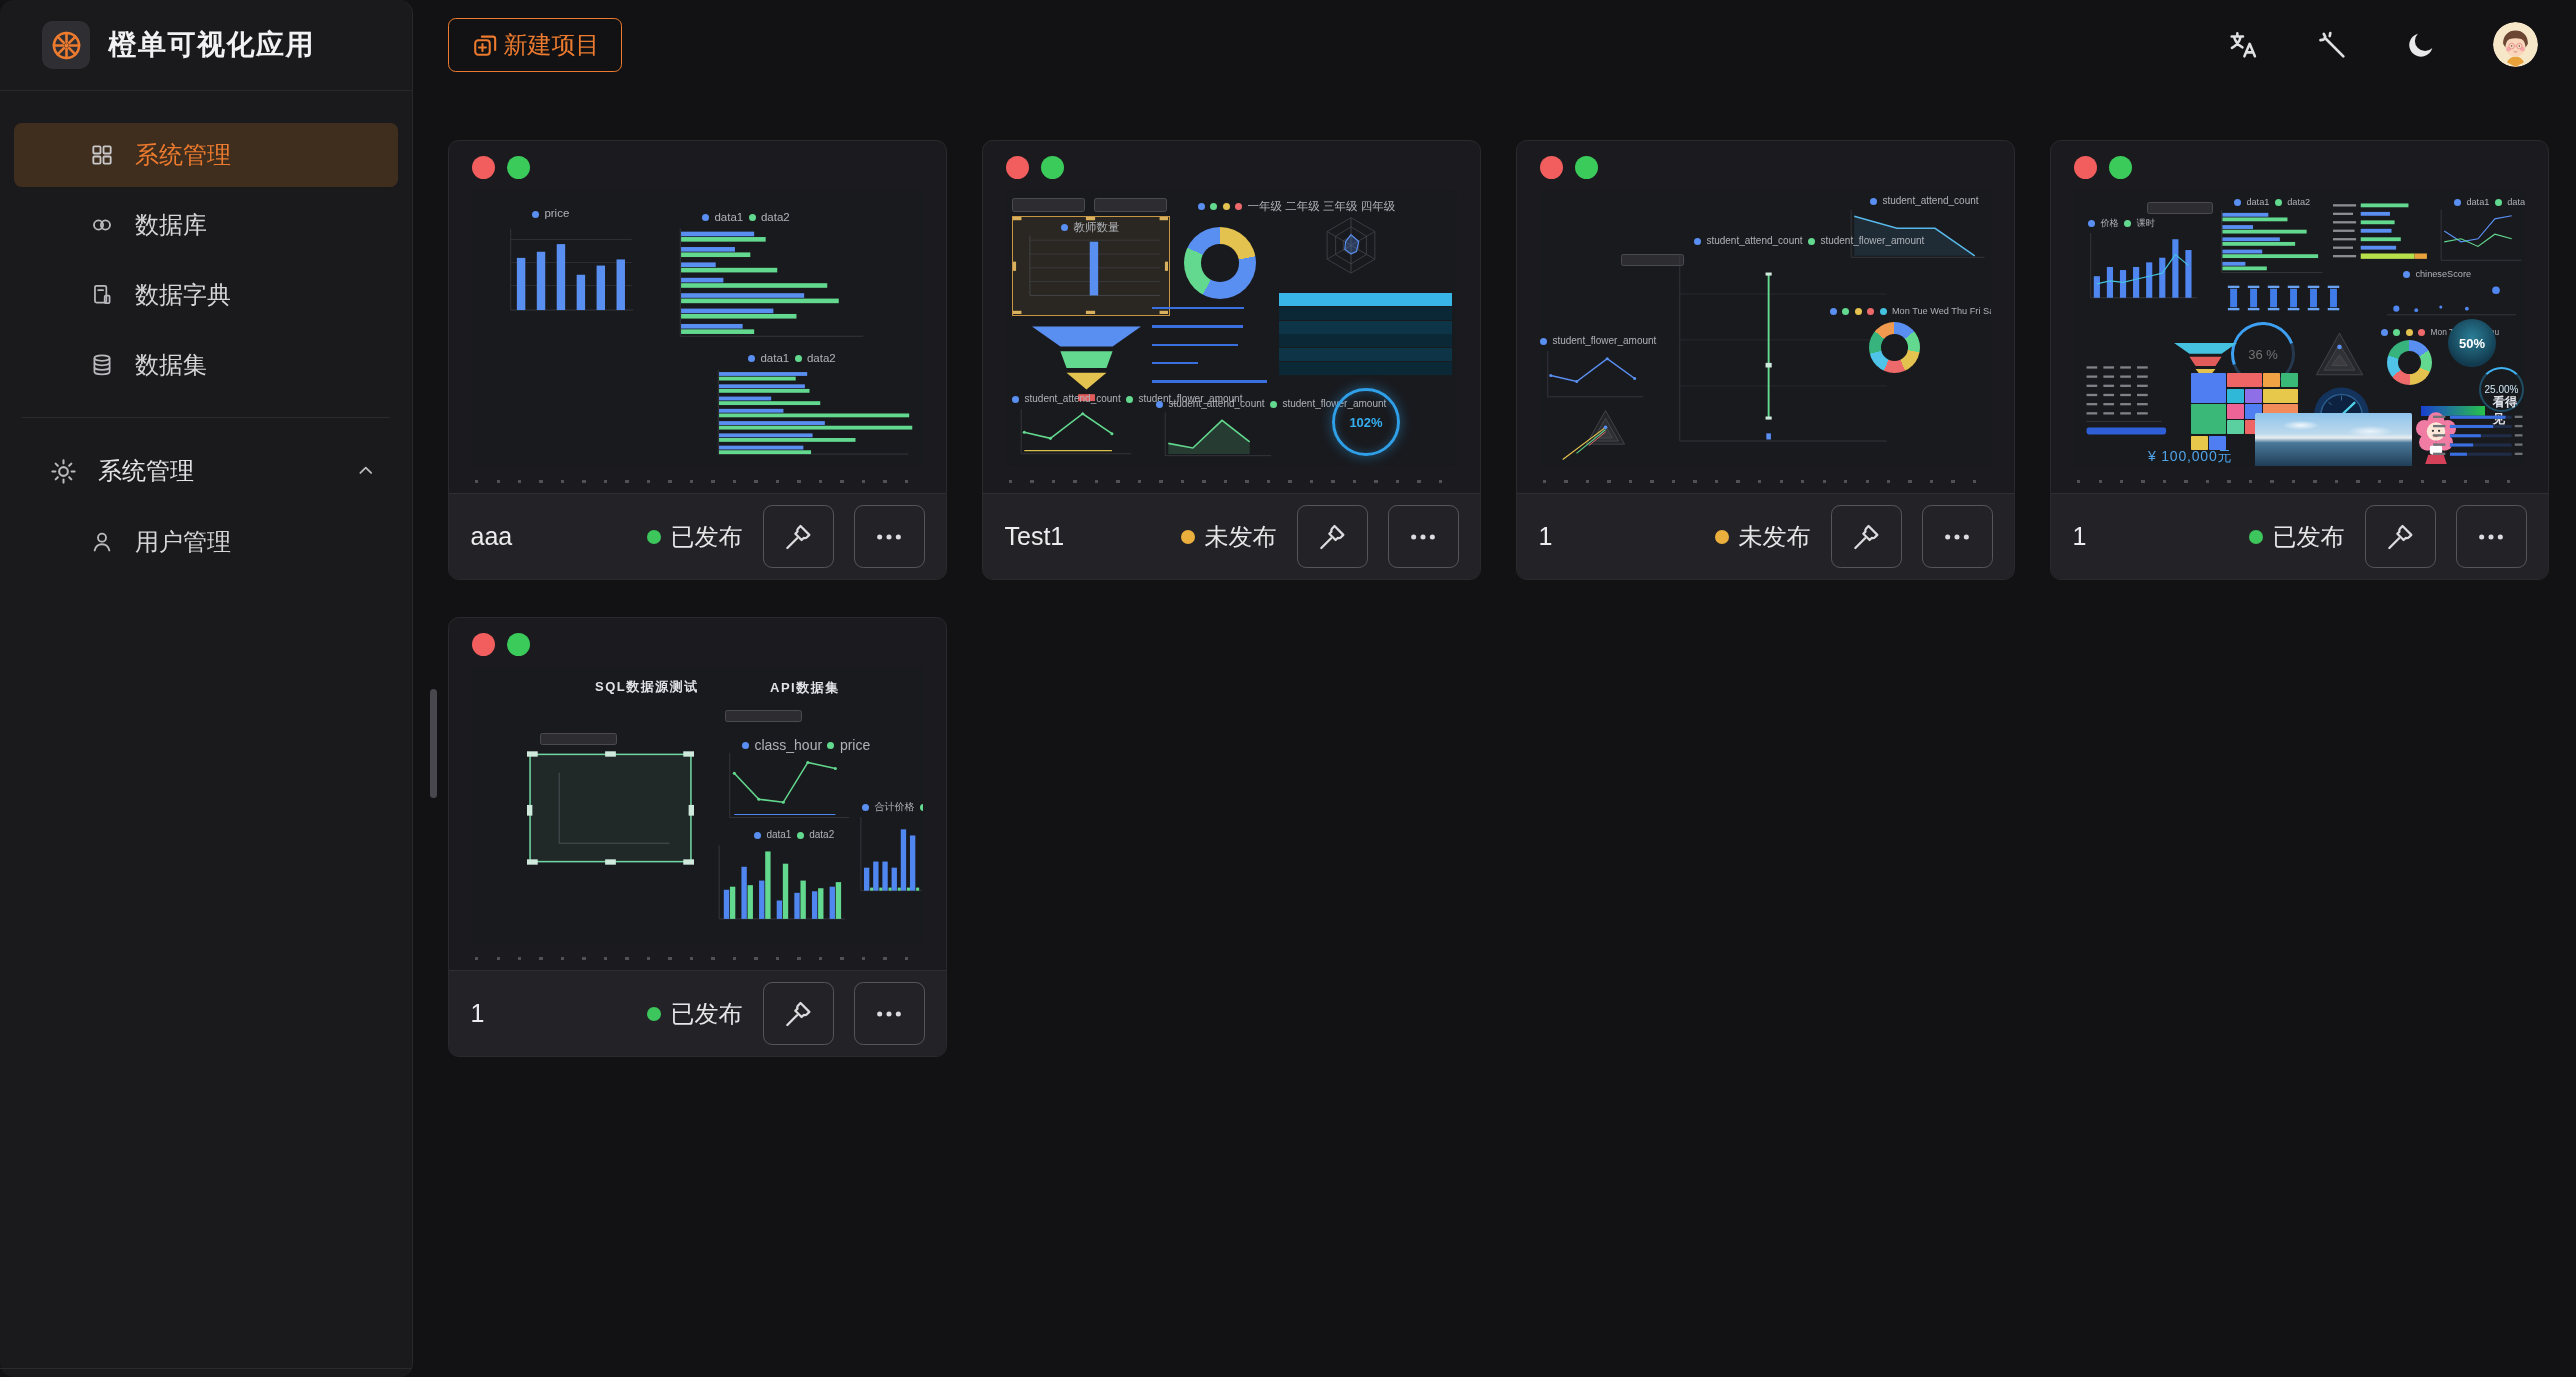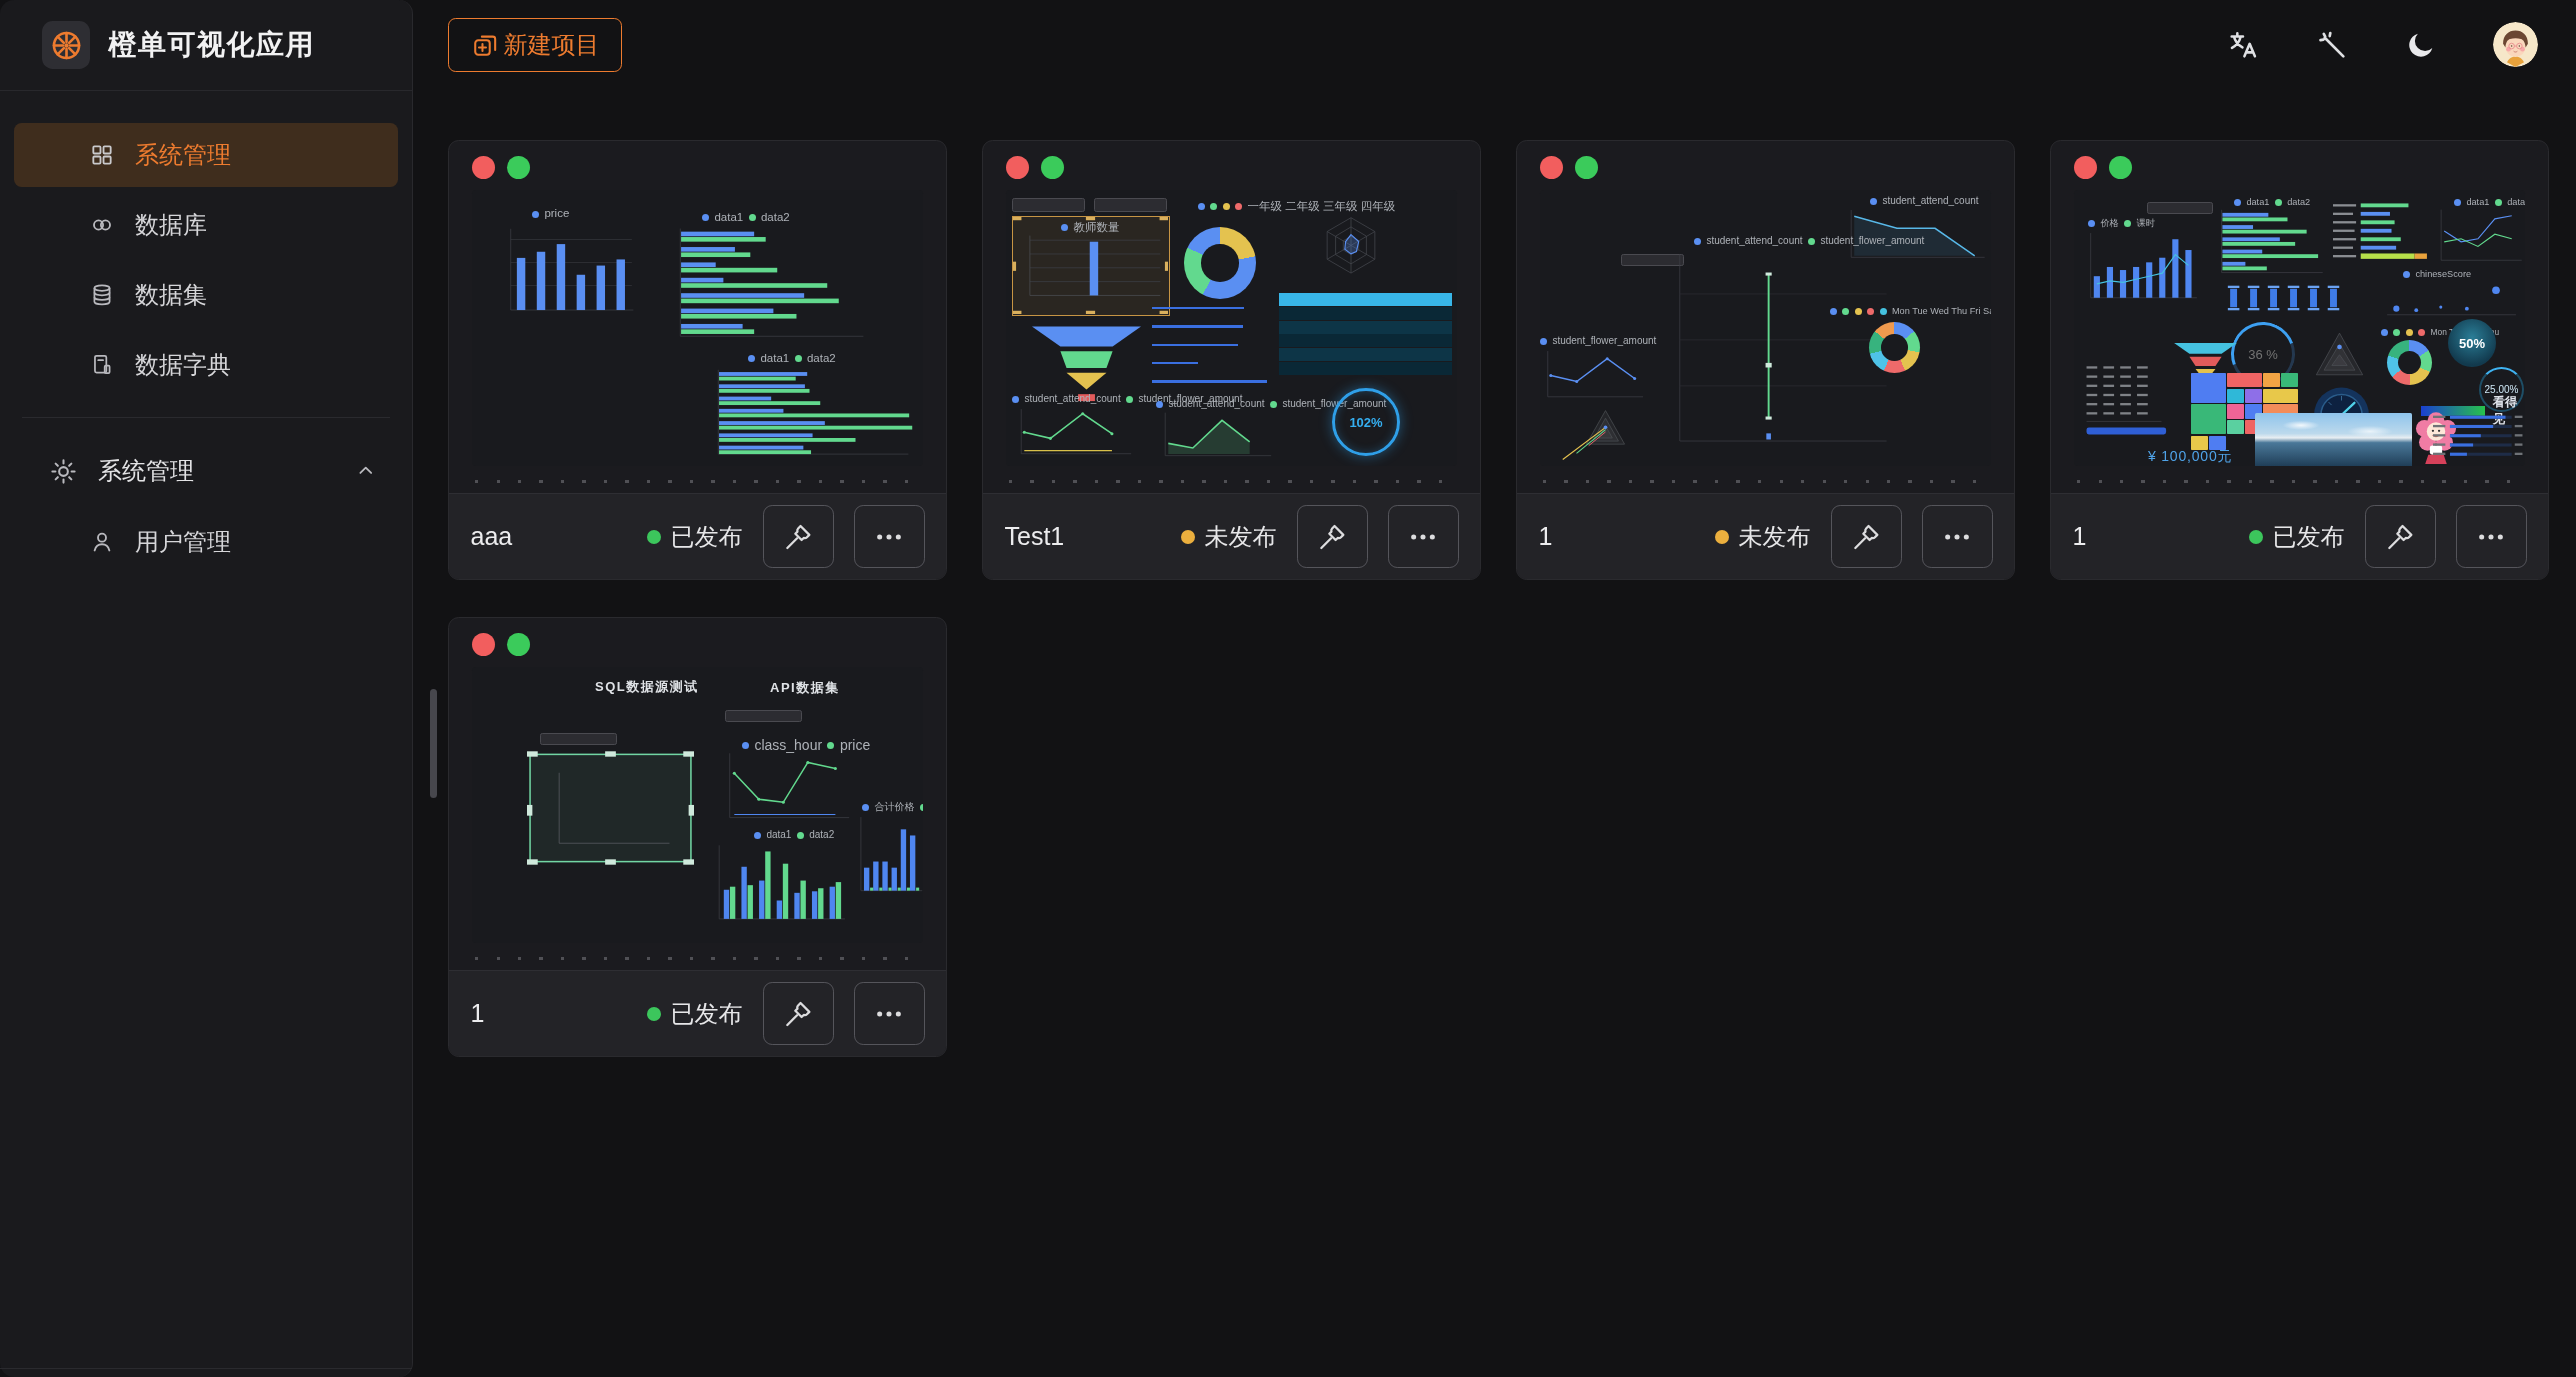--- a/index.html
+++ b/index.html
@@ -144,39 +144,39 @@
           <svg width="26" height="26" viewBox="0 0 24 24" fill="none" stroke="currentColor" stroke-width="1.7">
             <circle cx="8.8" cy="12" r="4.2"></circle>
               <circle cx="15.2" cy="12" r="4.2"></circle>
           </svg>
         </span>
         <span>数据库</span>
       </div>
 
       <div class="item">
         <span class="iicon">
+          <svg width="26" height="26" viewBox="0 0 24 24" fill="none" stroke="currentColor" stroke-width="1.6" stroke-linecap="round">
+            <rect x="5.5" y="3.5" width="10.5" height="15.5" rx="1.5"></rect>
+            <path d="M8.5 7.5h4.5"></path>
+            <rect x="14.5" y="12.5" width="4.5" height="7" rx="1"></rect>
+          </svg>
+        </span>
+        <span>数据字典</span>
+      </div>
+
+      <div class="item">
+        <span class="iicon">
           <svg width="26" height="26" viewBox="0 0 24 24" fill="none" stroke="currentColor" stroke-width="1.6">
             <ellipse cx="12" cy="5.6" rx="7" ry="2.5"></ellipse>
             <path d="M5 5.6v4.2c0 1.4 3.1 2.5 7 2.5s7-1.1 7-2.5V5.6"></path>
             <path d="M5 9.8v4.2c0 1.4 3.1 2.5 7 2.5s7-1.1 7-2.5V9.8"></path>
             <path d="M5 14v4.2c0 1.4 3.1 2.5 7 2.5s7-1.1 7-2.5V14"></path>
           </svg>
         </span>
         <span>数据集</span>
-      </div>
-
-      <div class="item">
-        <span class="iicon">
-          <svg width="26" height="26" viewBox="0 0 24 24" fill="none" stroke="currentColor" stroke-width="1.6" stroke-linecap="round">
-            <rect x="5.5" y="3.5" width="10.5" height="15.5" rx="1.5"></rect>
-            <path d="M8.5 7.5h4.5"></path>
-            <rect x="14.5" y="12.5" width="4.5" height="7" rx="1"></rect>
-          </svg>
-        </span>
-        <span>数据字典</span>
       </div>
 
       <div class="sdivider"></div>
 
       <div class="group-row">
         <span class="gicon">
           <svg width="29" height="29" viewBox="0 0 24 24" fill="none" stroke="currentColor" stroke-width="1.7" stroke-linecap="round">
             <circle cx="12" cy="12" r="3.6"></circle>
             <path d="M12 2.8v2.5 M12 18.7v2.5 M2.8 12h2.5 M18.7 12h2.5 M5.5 5.5l1.8 1.8 M16.7 16.7l1.8 1.8 M18.5 5.5l-1.8 1.8 M7.3 16.7l-1.8 1.8"></path>
           </svg>

